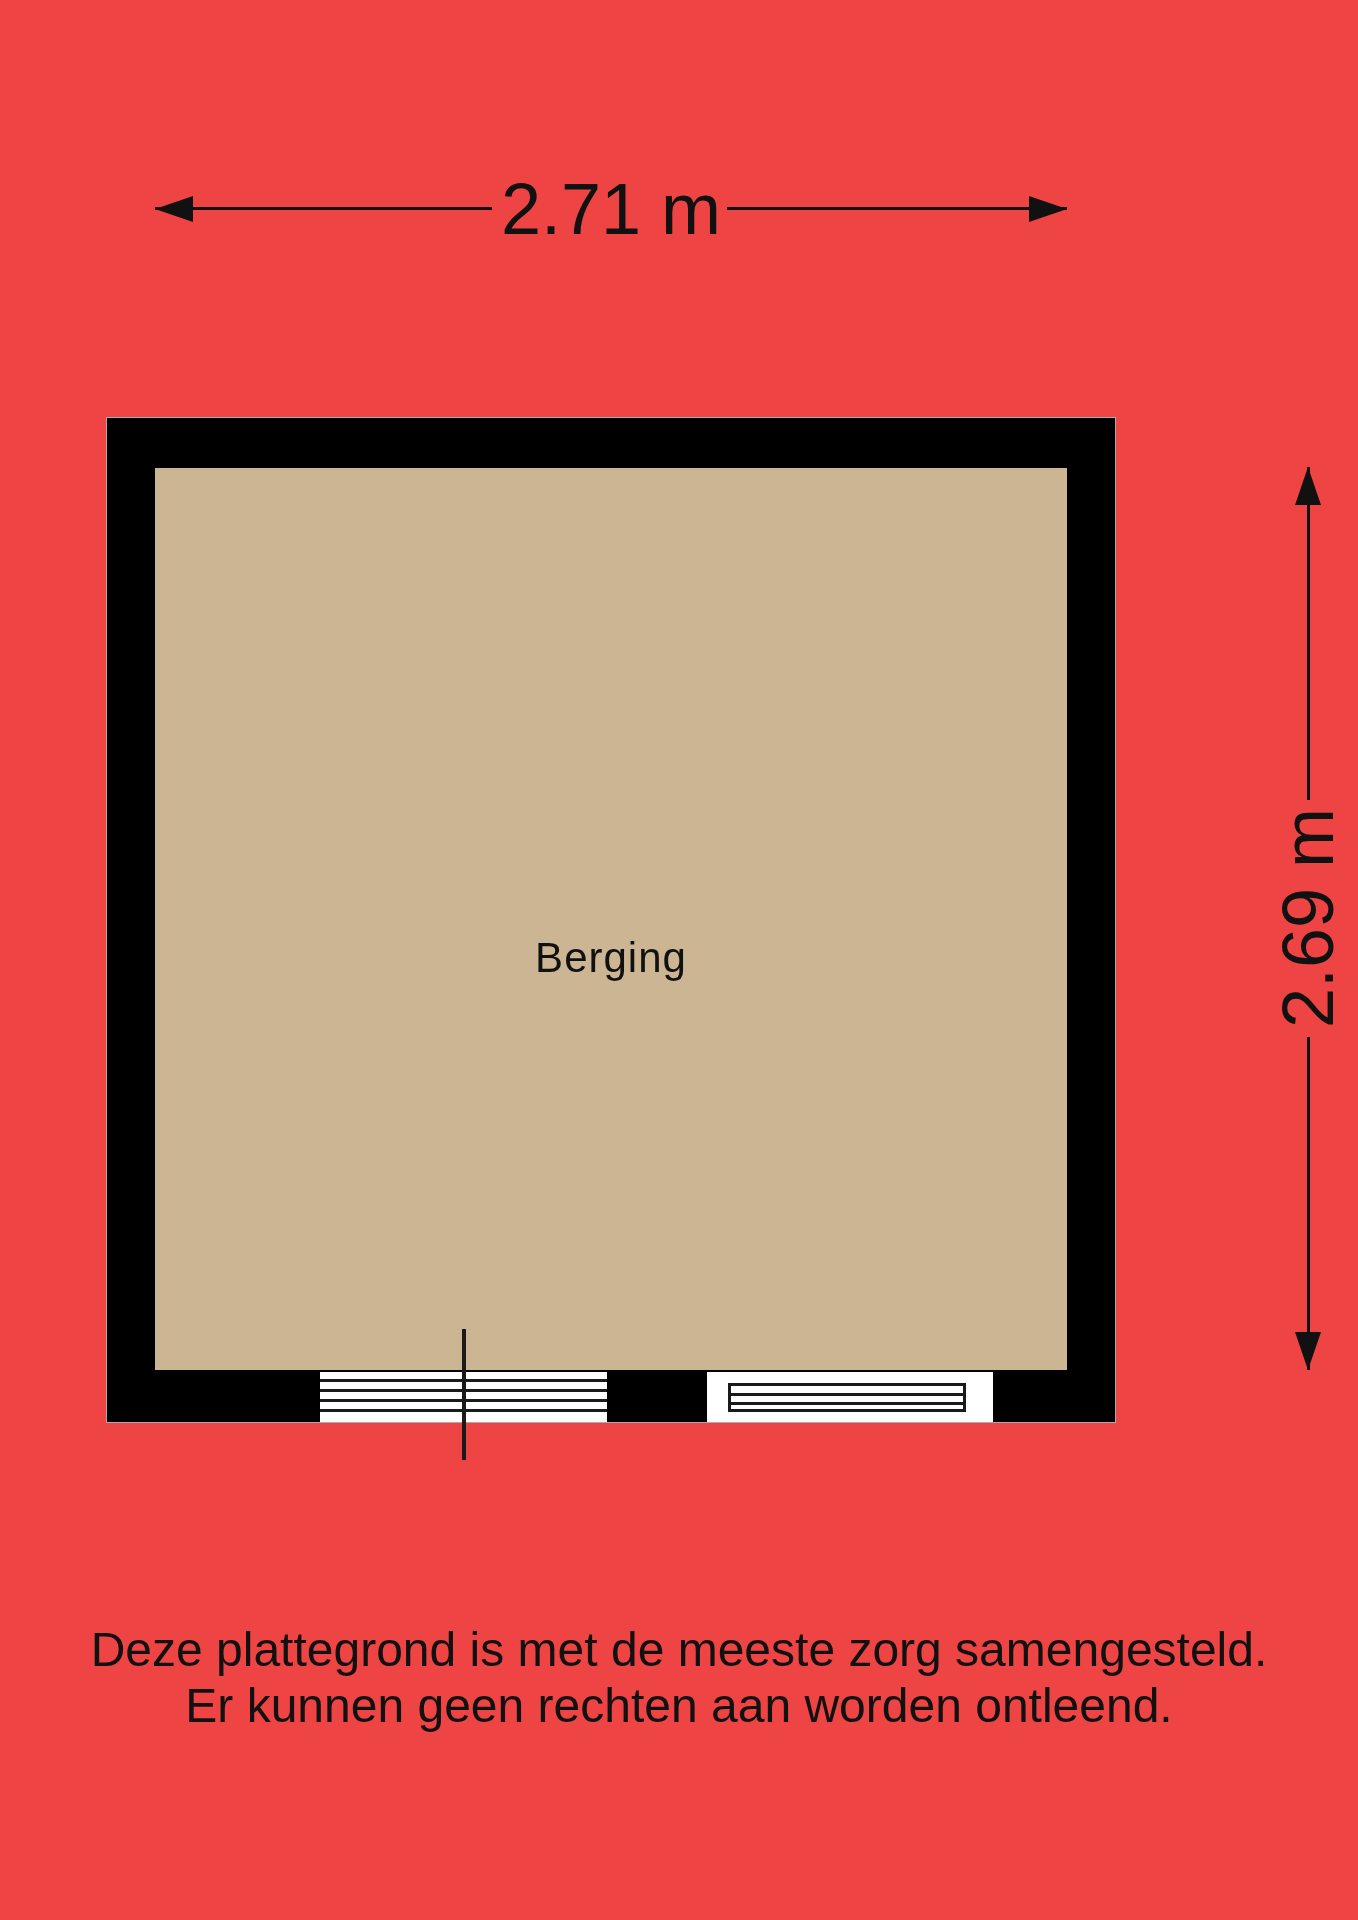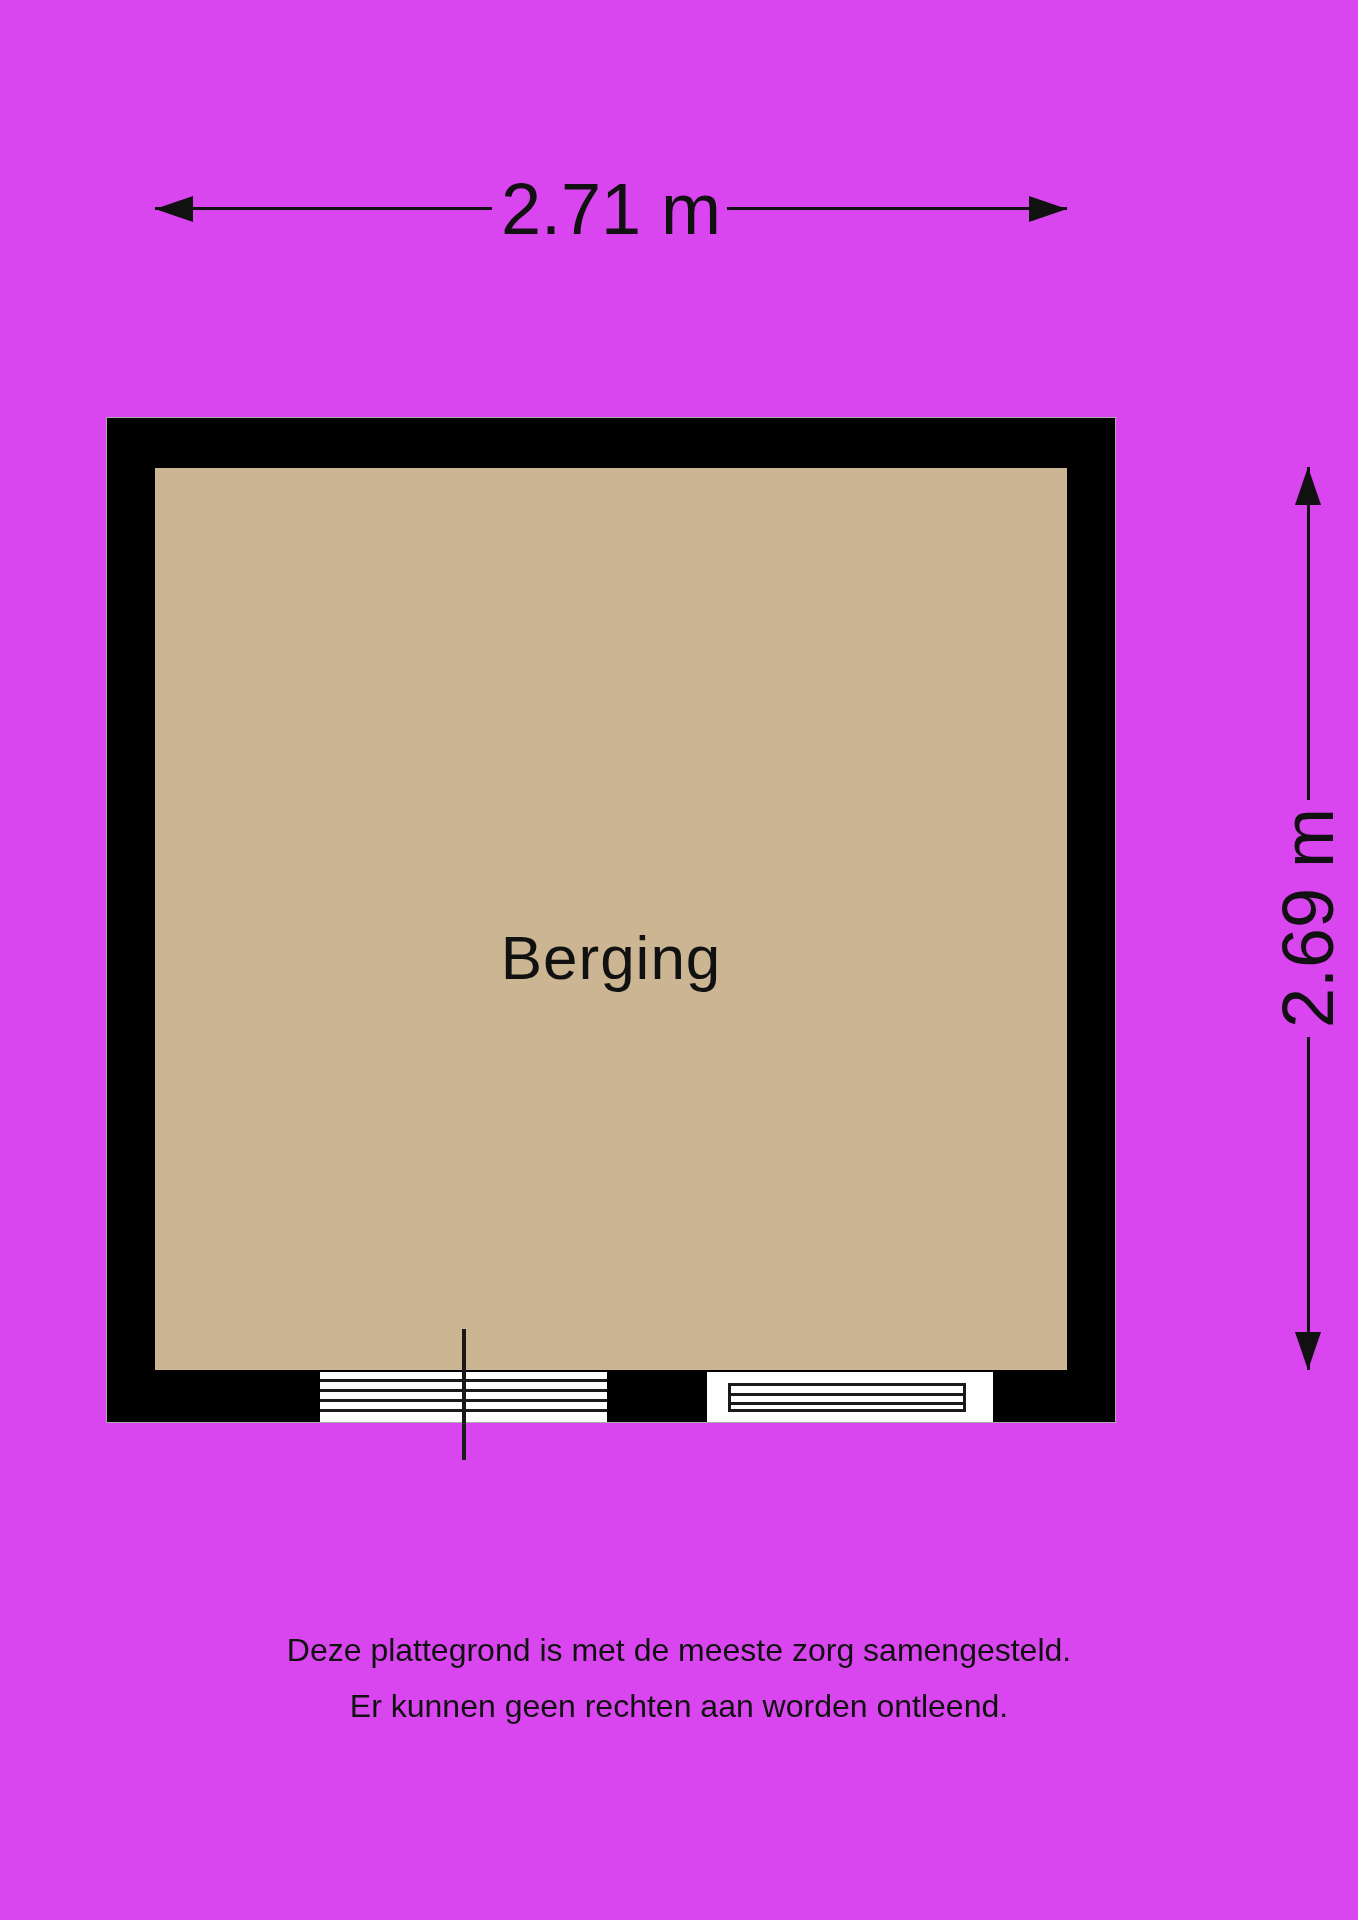--- a/index.html
+++ b/index.html
@@ -5,21 +5,21 @@
   html, body {
     margin: 0;
     padding: 0;
     background: #ffffff;
     font-family: "Liberation Sans", sans-serif;
   }
   .canvas {
     position: relative;
     width: 1358px;
     height: 1920px;
-    background: #d946ef;
+    background: #ef4444;
     overflow: hidden;
     color: #111;
   }
   .abs { position: absolute; }
 
   
   .room-frame {
     left: 107px; top: 418px;
     width: 1008px; height: 1004px;
     background: #000000;
@@ -83,33 +83,33 @@
   .dim-label-right {
     left: 1308px; top: 918px;
     transform: translate(-50%, -50%) rotate(-90deg);
   }
 
   
   .room-label {
     left: 611px; top: 958px;
     transform: translate(-50%, -50%);
     text-align: center;
-    font-size: 62px;
+    font-size: 42px;
     line-height: 78px;
     letter-spacing: 1px;
     color: #111;
     white-space: nowrap;
   }
 
   
   .disclaimer {
     left: 0; top: 1622px;
     width: 1358px;
     text-align: center;
-    font-size: 32px;
+    font-size: 48px;
     line-height: 56px;
     color: #111;
   }
 </style>
 </head>
 <body>
 
 <div class="canvas">
 
   <div class="abs dimseg dim-h" style="left:155px; width:337px;"></div>

